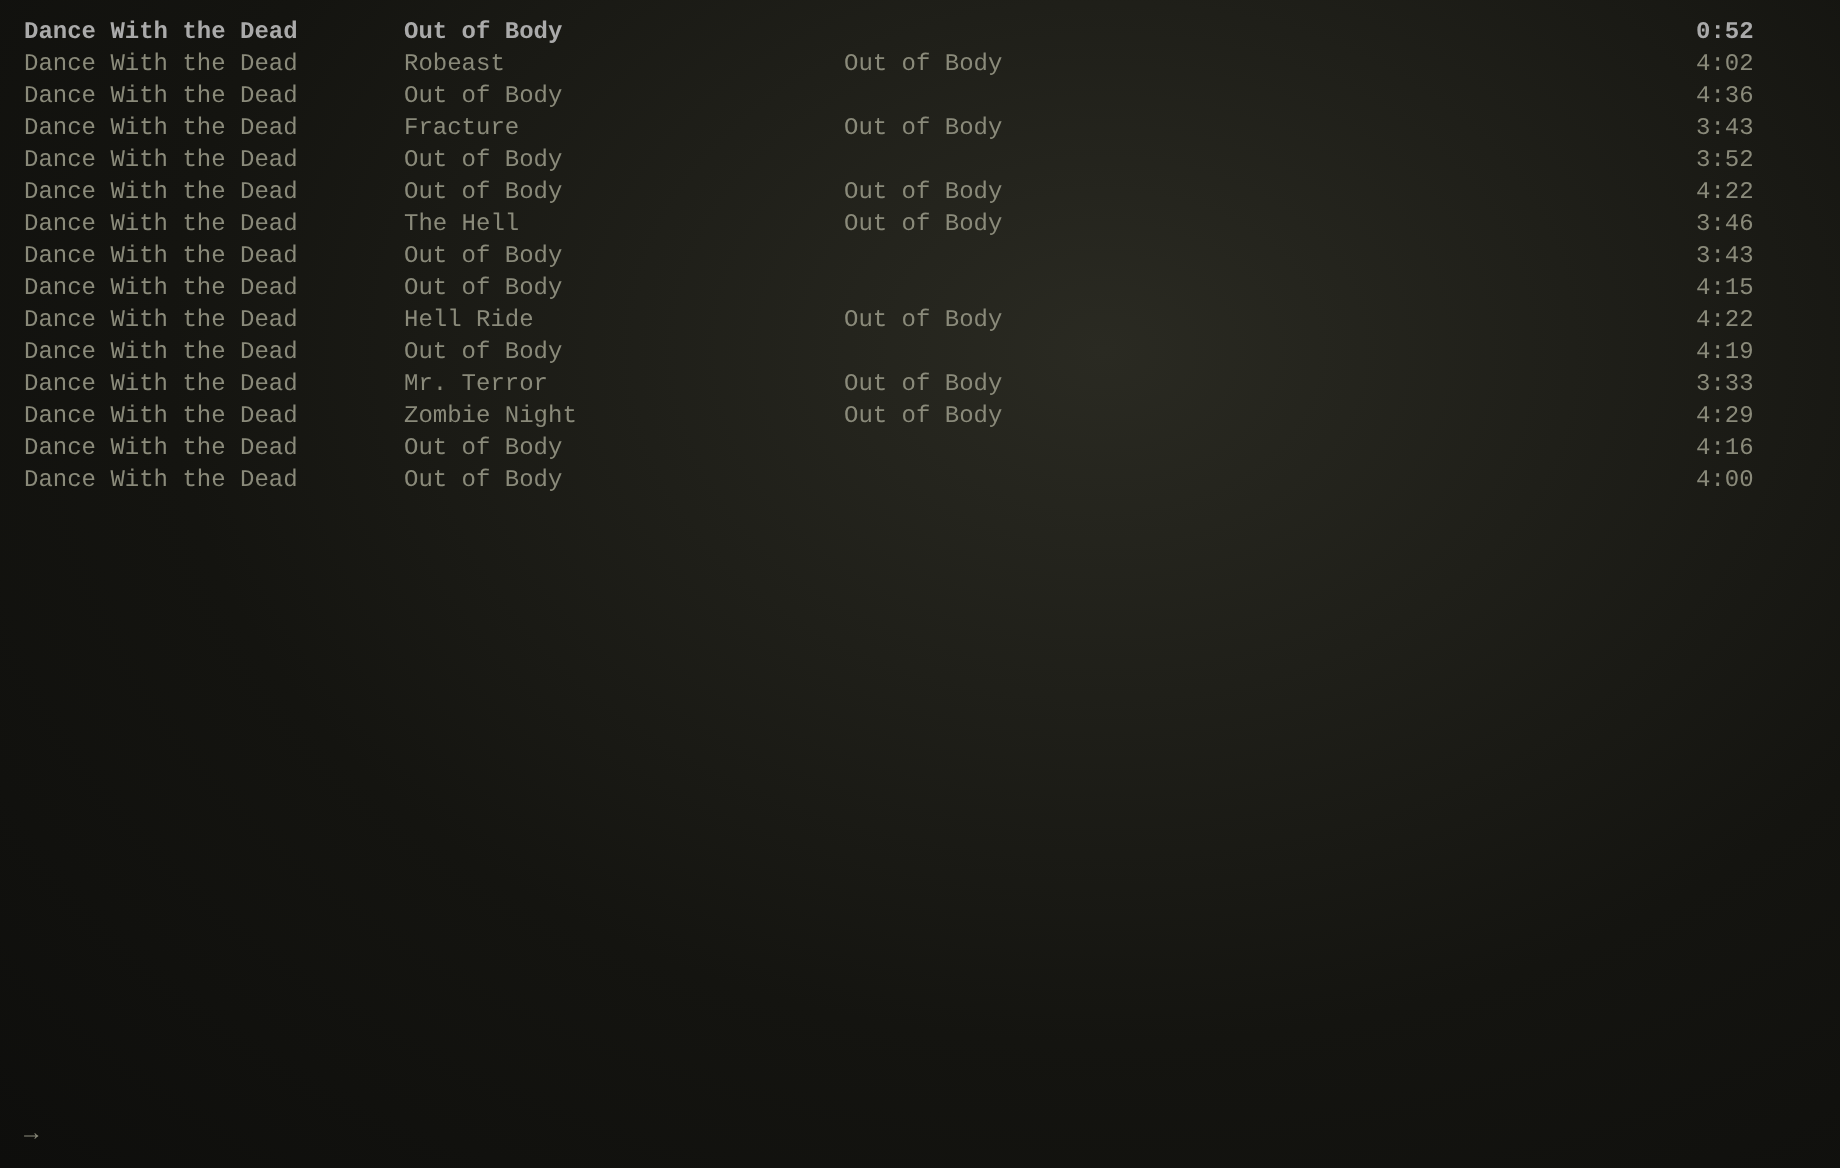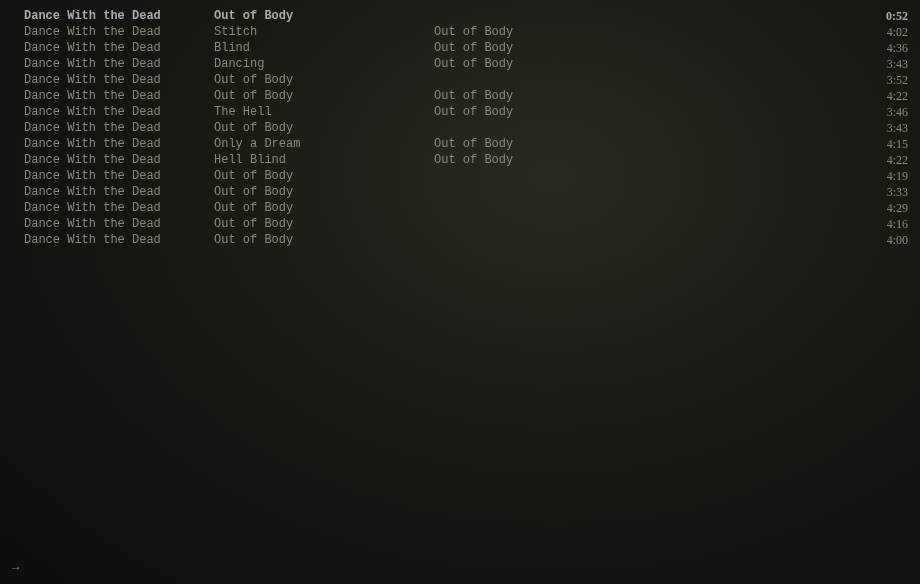--- a/index.html
+++ b/index.html
@@ -16,21 +16,21 @@
       font-family: 'Courier New', Courier, monospace;
       color: #8a8a7a;
       font-size: 12px;
       overflow: hidden;
       position: relative;
     }
 
     .track-list {
       position: absolute;
       top: 0;
-      left: 12px;
+      left: 0;
       right: 0;
       padding: 8px 0;
     }
 
     .track-row {
       display: flex;
       align-items: center;
       height: 16px;
       padding: 0 12px;
       cursor: pointer;
@@ -59,23 +59,22 @@
 
     .col-album {
       flex: 1;
       white-space: nowrap;
       overflow: hidden;
       text-overflow: ellipsis;
     }
 
     .col-duration {
       width: 60px;
-      text-align: right;
+      text-align: left;
       flex-shrink: 0;
-      font-family: Liberation Serif, serif;
     }
 
     .header-row {
       color: #aaaaaa;
     }
 
     .arrow-indicator {
       position: absolute;
       bottom: 10px;
       left: 12px;
@@ -88,33 +87,32 @@
 
 <div class="track-list">
 
   <div class="track-row header-row">
     <span class="col-artist">Dance With the Dead</span>
     <span class="col-album">Out of Body</span>
     <span class="col-duration">0:52</span>
   </div>
 <div class="track-row">
       <span class="col-artist">Dance With the Dead</span>
-      <span class="col-title">Stitch</span>
+      <span class="col-title">Robeast</span>
       <span class="col-album">Out of Body</span>
       <span class="col-duration">4:02</span>
     </div>
     <div class="track-row">
       <span class="col-artist">Dance With the Dead</span>
-      <span class="col-title">Blind</span>
       <span class="col-album">Out of Body</span>
       <span class="col-duration">4:36</span>
     </div>
     <div class="track-row">
       <span class="col-artist">Dance With the Dead</span>
-      <span class="col-title">Dancing</span>
+      <span class="col-title">Fracture</span>
       <span class="col-album">Out of Body</span>
       <span class="col-duration">3:43</span>
     </div>
     <div class="track-row">
       <span class="col-artist">Dance With the Dead</span>
       <span class="col-album">Out of Body</span>
       <span class="col-duration">3:52</span>
     </div>
     <div class="track-row">
       <span class="col-artist">Dance With the Dead</span>
@@ -128,42 +126,43 @@
       <span class="col-album">Out of Body</span>
       <span class="col-duration">3:46</span>
     </div>
     <div class="track-row">
       <span class="col-artist">Dance With the Dead</span>
       <span class="col-album">Out of Body</span>
       <span class="col-duration">3:43</span>
     </div>
     <div class="track-row">
       <span class="col-artist">Dance With the Dead</span>
-      <span class="col-title">Only a Dream</span>
       <span class="col-album">Out of Body</span>
       <span class="col-duration">4:15</span>
     </div>
     <div class="track-row">
       <span class="col-artist">Dance With the Dead</span>
-      <span class="col-title">Hell Blind</span>
+      <span class="col-title">Hell Ride</span>
       <span class="col-album">Out of Body</span>
       <span class="col-duration">4:22</span>
     </div>
     <div class="track-row">
       <span class="col-artist">Dance With the Dead</span>
       <span class="col-album">Out of Body</span>
       <span class="col-duration">4:19</span>
     </div>
     <div class="track-row">
       <span class="col-artist">Dance With the Dead</span>
+      <span class="col-title">Mr. Terror</span>
       <span class="col-album">Out of Body</span>
       <span class="col-duration">3:33</span>
     </div>
     <div class="track-row">
       <span class="col-artist">Dance With the Dead</span>
+      <span class="col-title">Zombie Night</span>
       <span class="col-album">Out of Body</span>
       <span class="col-duration">4:29</span>
     </div>
     <div class="track-row">
       <span class="col-artist">Dance With the Dead</span>
       <span class="col-album">Out of Body</span>
       <span class="col-duration">4:16</span>
     </div>
     <div class="track-row">
       <span class="col-artist">Dance With the Dead</span>

